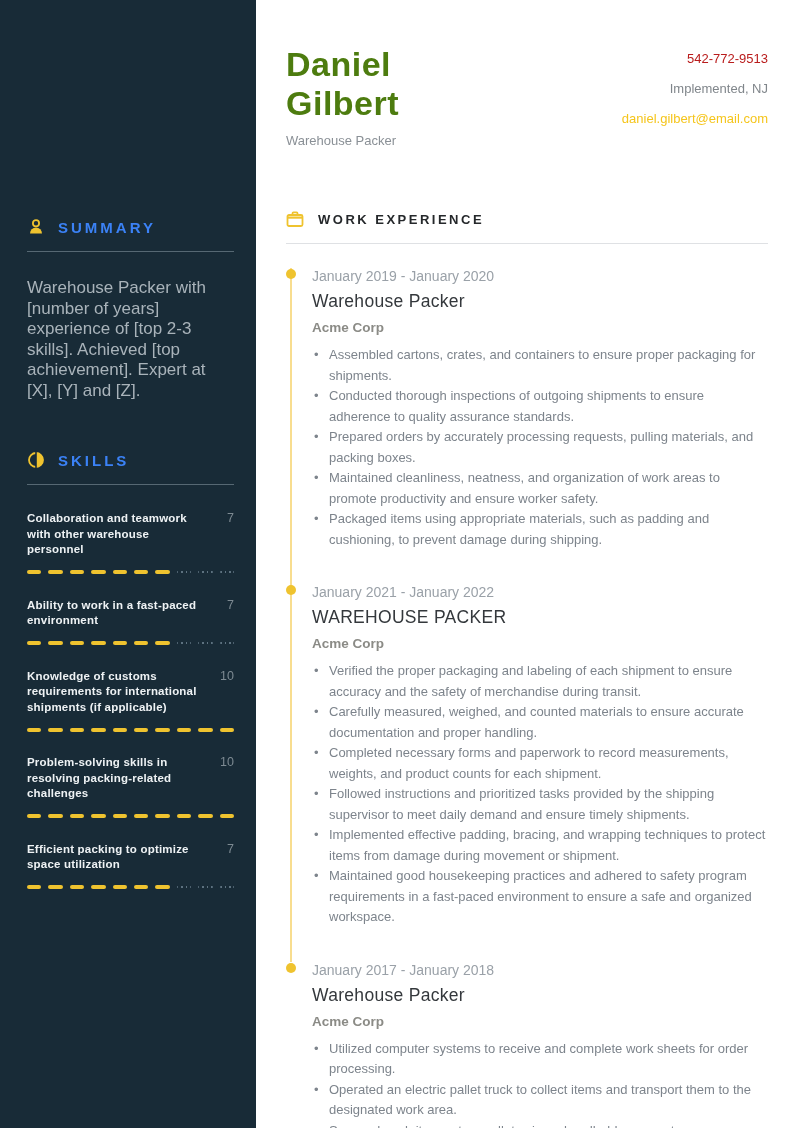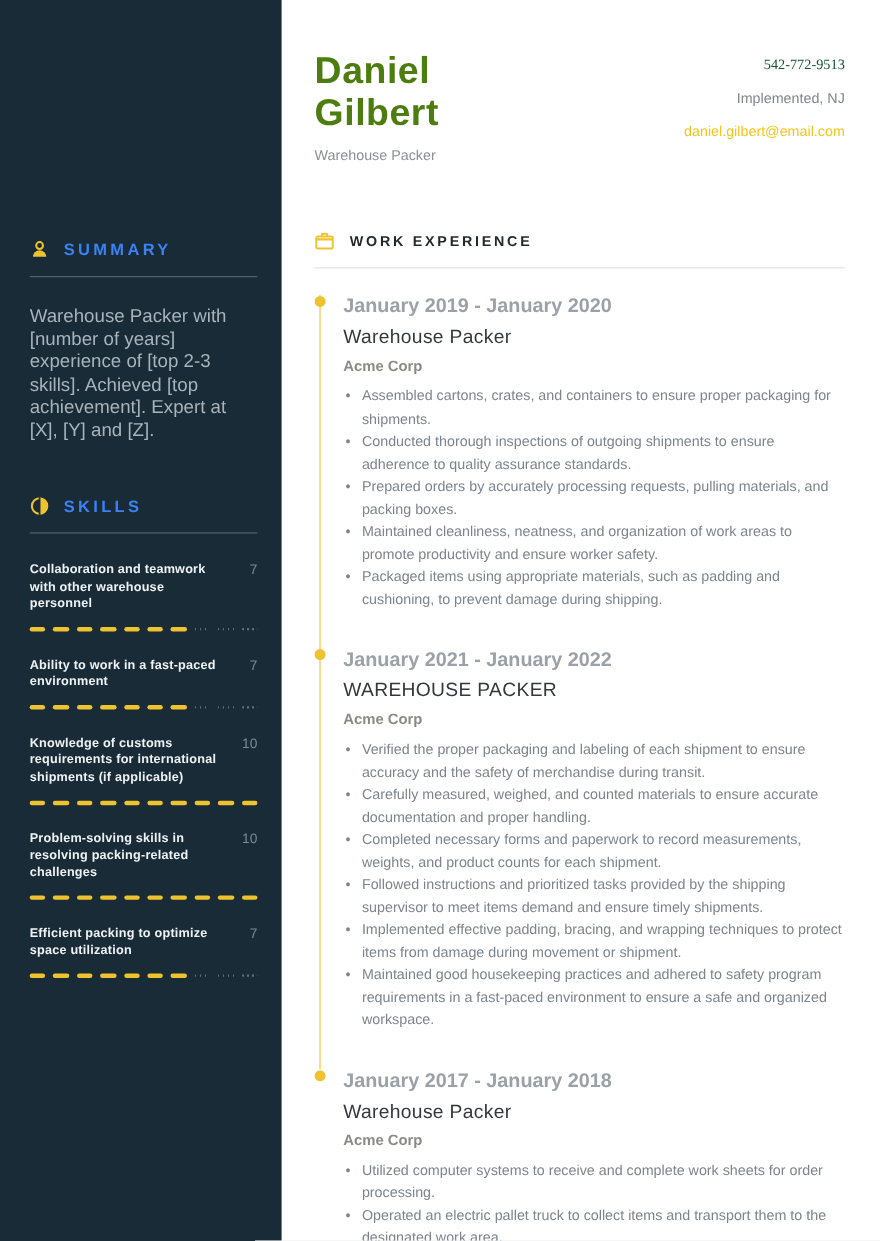--- a/index.html
+++ b/index.html
@@ -64,21 +64,21 @@
   .main { flex: 1 1 auto; padding: 45px 32px 0 30px; }
 
   .header-row { display: flex; justify-content: space-between; }
   .name {
     width: 210px;
     font-size: 34px; line-height: 39px; font-weight: 800;
     color: #4d7c0f; letter-spacing: 0.5px;
   }
   .role { margin-top: 10px; font-size: 13px; color: #8a9096; }
   .contact { text-align: right; font-size: 13px; padding-top: 6px; }
-  .contact .phone { color: #14532d; font-family: Liberation Serif, serif; }
+  .contact .phone { color: #b91c1c; }
   .contact .location { color: #80868b; margin-top: 15px; }
   .contact .email {
     color: var(--email-color, #f5c51c); margin-top: 15px;
     text-decoration: none; display: inline-block;
   }
 
   .work-section { margin-top: 62px; }
   .section-heading {
     display: flex; align-items: center; gap: 14px;
     font-size: 13px; font-weight: bold; letter-spacing: 2.5px;
@@ -91,21 +91,21 @@
   }
 
   .timeline { margin-left: 4px; }
   .entry { position: relative; padding-left: 20px; padding-bottom: 34px; border-left: 2px solid #f8dd8f; }
   .entry:last-child { border-left: 2px solid transparent; padding-bottom: 0; }
   .entry-dot {
     position: absolute; left: -6px; top: 1px;
     width: 10px; height: 10px; border-radius: 50%;
     background: var(--accent, #efc32f);
   }
-  .entry-dates { font-size: 18px; color: #9aa1a8; font-weight: bold; }
+  .entry-dates { font-size: 14px; color: #9aa1a8; }
   .entry-title { margin-top: 7px; font-size: 17.5px; font-weight: normal; color: #34383c; letter-spacing: 0.3px; }
   .entry-company { margin-top: 8px; font-size: 13.5px; font-weight: bold; color: #8b8b86; }
   .entry-bullets { margin-top: 10px; list-style: none; }
   .entry-bullets li {
     position: relative; padding-left: 17px;
     font-size: 13px; line-height: 20.5px; color: #7d848c;
   }
   .entry-bullets li::before {
     content: "\2022";
     position: absolute; left: 2px; top: 0;
@@ -278,21 +278,21 @@
 
   <article class="entry">
     <span class="entry-dot"></span>
     <div class="entry-dates">January 2021 - January 2022</div>
     <h2 class="entry-title">WAREHOUSE PACKER</h2>
     <div class="entry-company">Acme Corp</div>
     <ul class="entry-bullets">
               <li>Verified the proper packaging and labeling of each shipment to ensure accuracy and the safety of merchandise during transit.</li>
               <li>Carefully measured, weighed, and counted materials to ensure accurate documentation and proper handling.</li>
               <li>Completed necessary forms and paperwork to record measurements, weights, and product counts for each shipment.</li>
-              <li>Followed instructions and prioritized tasks provided by the shipping supervisor to meet items demand and ensure timely shipments.</li>
+              <li>Followed instructions and prioritized tasks provided by the shipping supervisor to meet daily demand and ensure timely shipments.</li>
               <li>Implemented effective padding, bracing, and wrapping techniques to protect items from damage during movement or shipment.</li>
               <li>Maintained good housekeeping practices and adhered to safety program requirements in a fast-paced environment to ensure a safe and organized workspace.</li>
             </ul>
   </article>
 
   <article class="entry">
     <span class="entry-dot"></span>
     <div class="entry-dates">January 2017 - January 2018</div>
     <h2 class="entry-title">Warehouse Packer</h2>
     <div class="entry-company">Acme Corp</div>

